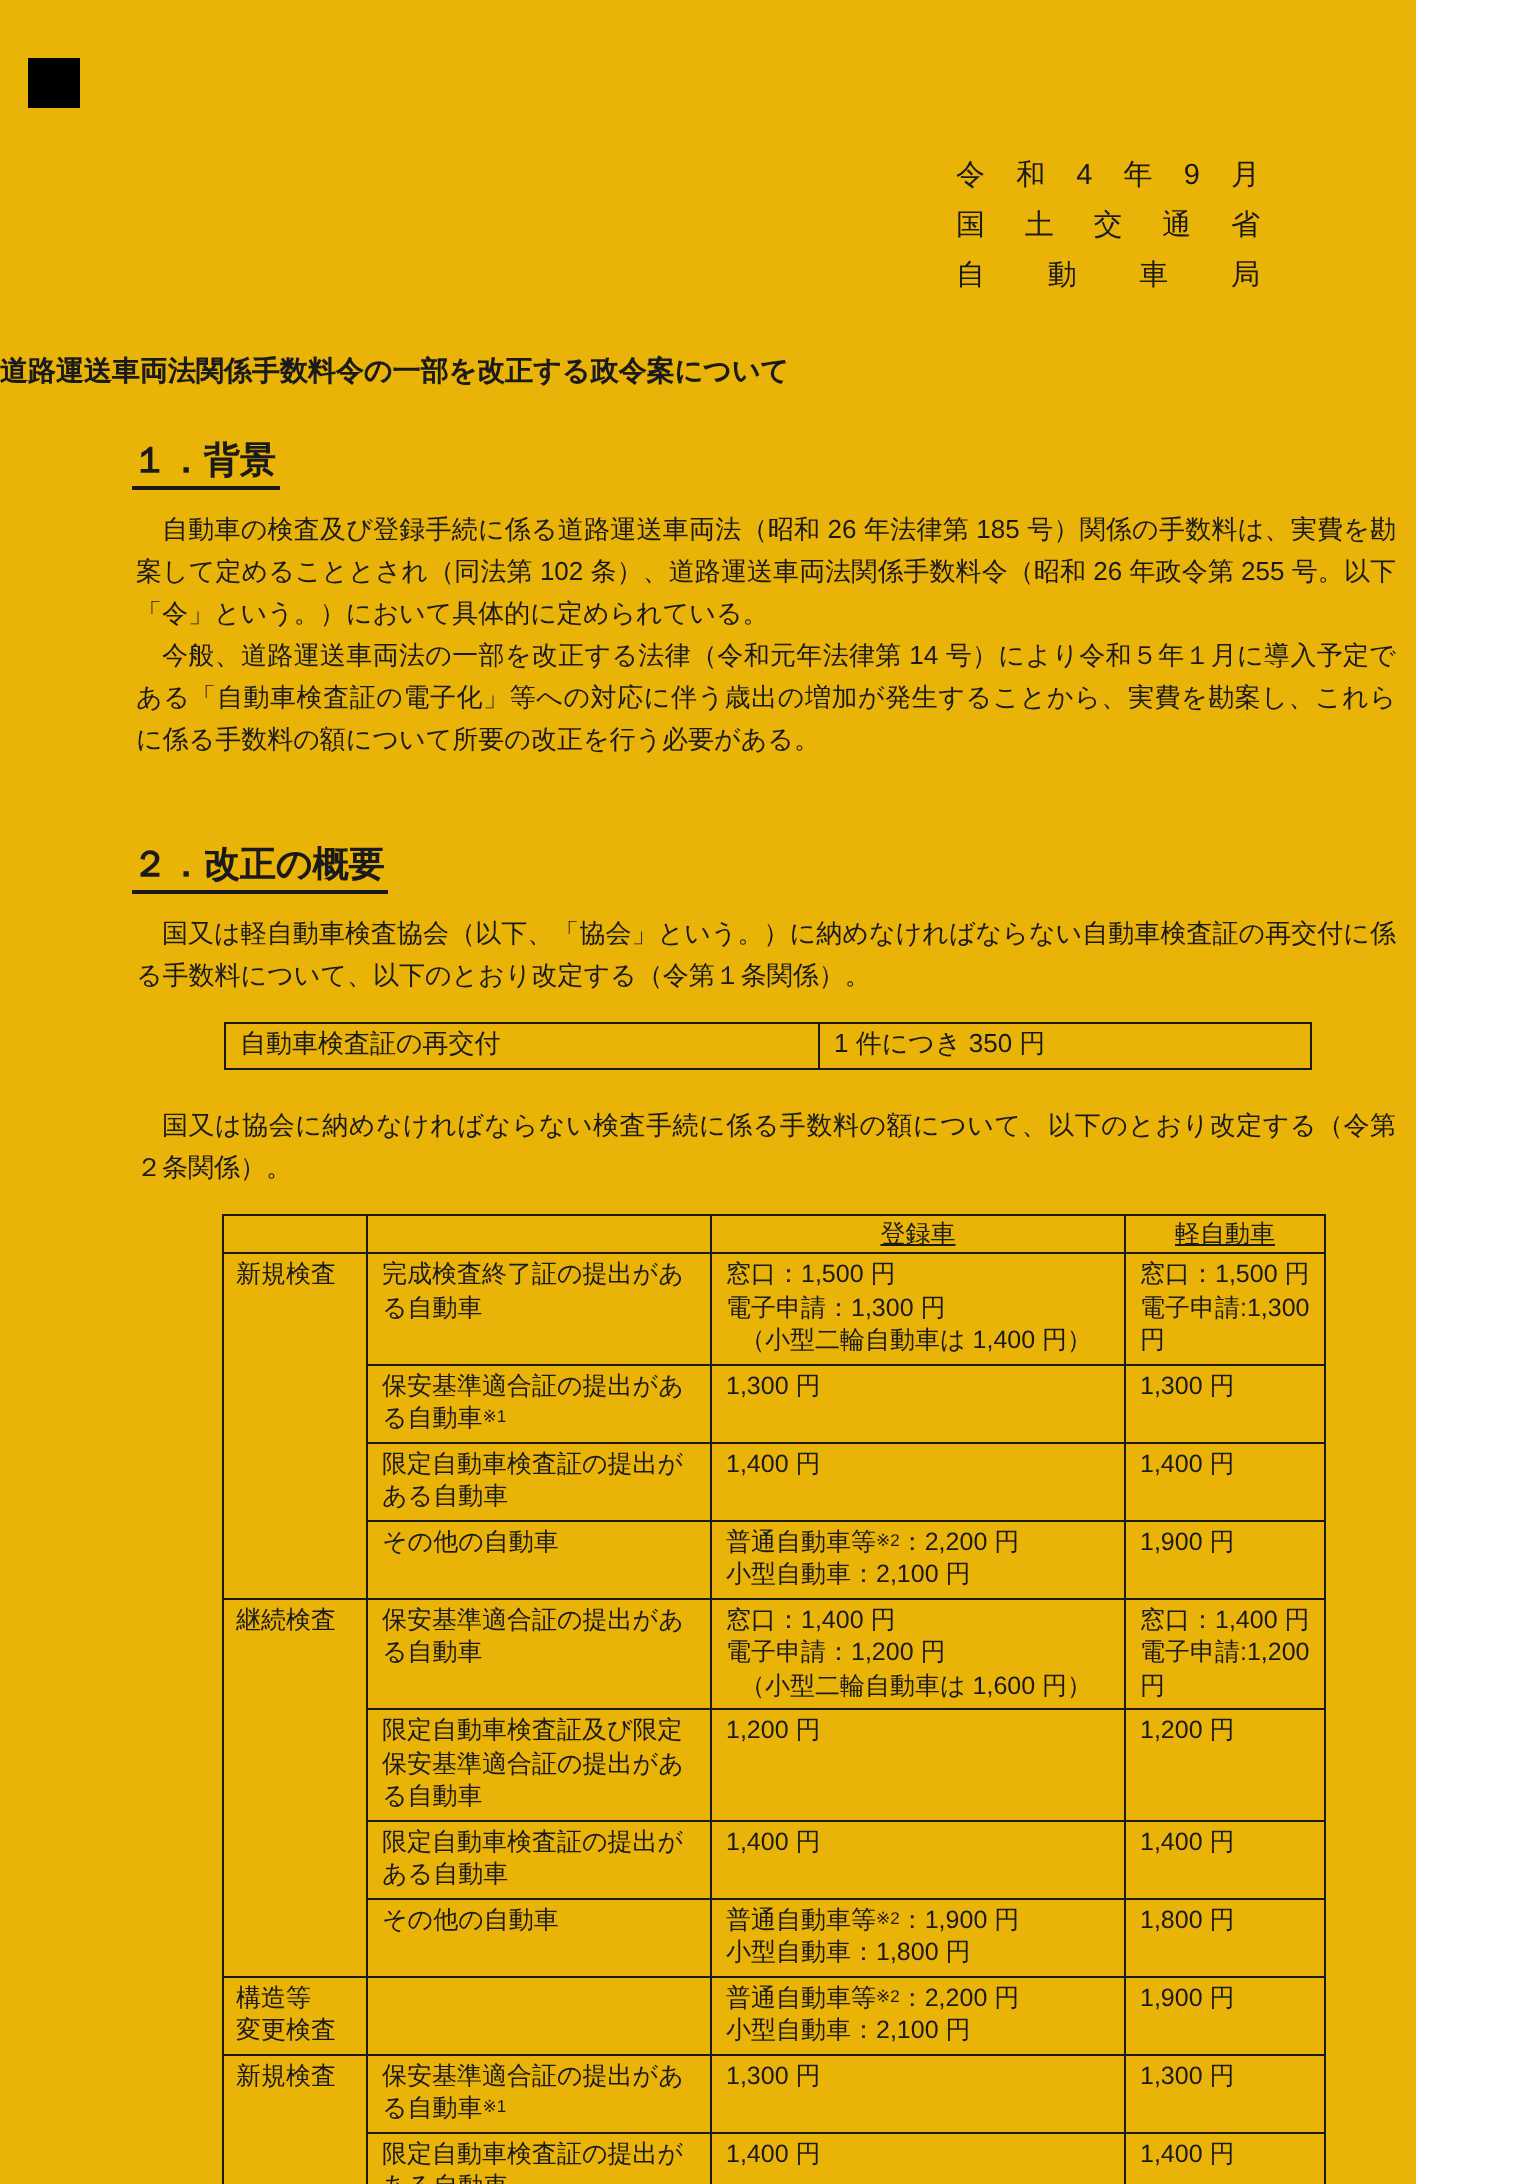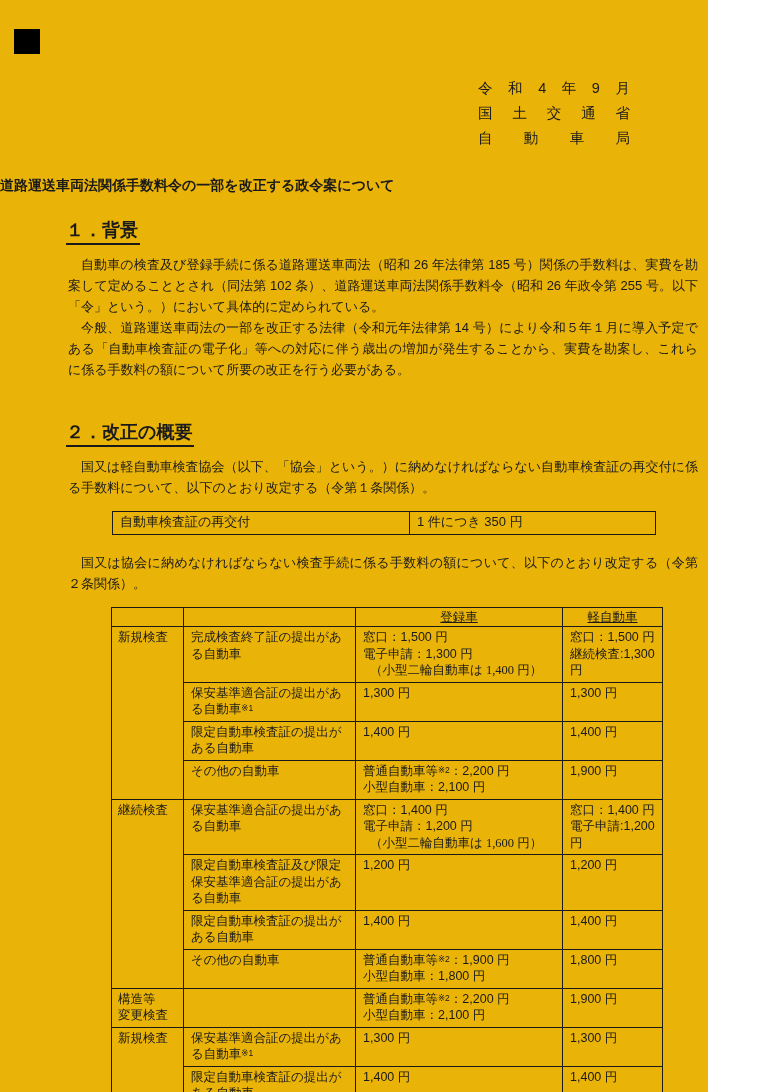--- a/index.html
+++ b/index.html
@@ -76,21 +76,21 @@
   .reissue-table td { font-size: 13px; padding: 2px 6px 3px 7px; }
   .fee-table { margin: 13px 0 0 111px; width: 551px; }
   .fee-table th { text-align: center; padding: 1px 2px; text-decoration: underline; }
   .fee-table .cat { padding-left: 6px; }
   .sup {
     font-size: 8.5px;
     vertical-align: top;
     position: relative;
     top: -1px;
   }
-  .subline-indent { padding-left: 7px; font-family: Liberation Serif, serif; }
+  .subline-indent { padding-left: 7px; }
 </style>
 </head>
 <body>
 
 <div class="page">
 
   <div class="corner-mark"></div>
 
   <div class="doc-header">
     <div class="hline">令和4年9月</div>
@@ -146,21 +146,21 @@
       <tr>
         <td class="cat" rowspan="4">新規検査</td>
         <td>完成検査終了証の提出がある自動車</td>
         <td>
           <div>窓口：1,500 円</div>
           <div>電子申請：1,300 円</div>
           <div class="subline-indent">（小型二輪自動車は 1,400 円）</div>
         </td>
         <td>
           <div>窓口：1,500 円</div>
-          <div>継続検査:1,300 円</div>
+          <div>電子申請:1,300 円</div>
         </td>
       </tr>
       <tr>
         <td><span>保安基準適合証の提出がある自動車</span><span class="sup">※1</span></td>
         <td>1,300 円</td>
         <td>1,300 円</td>
       </tr>
       <tr>
         <td>限定自動車検査証の提出がある自動車</td>
         <td>1,400 円</td>

